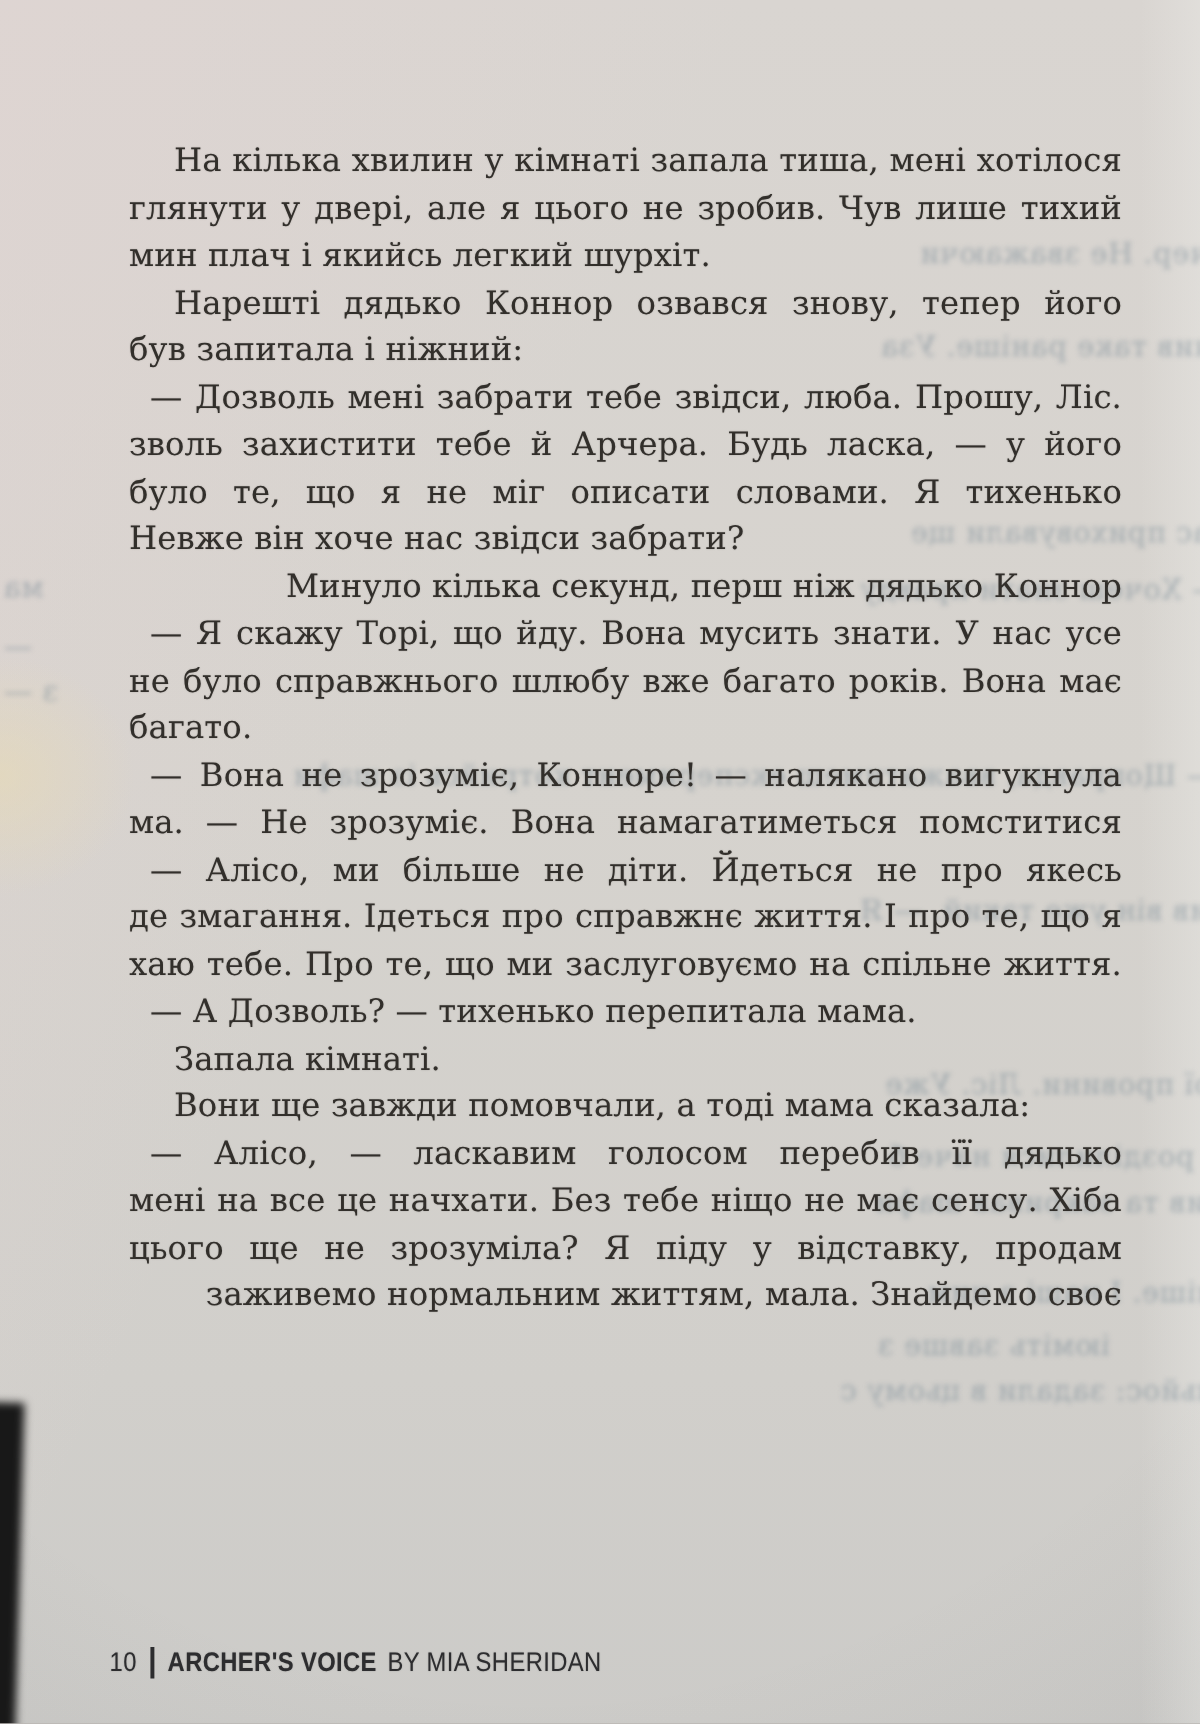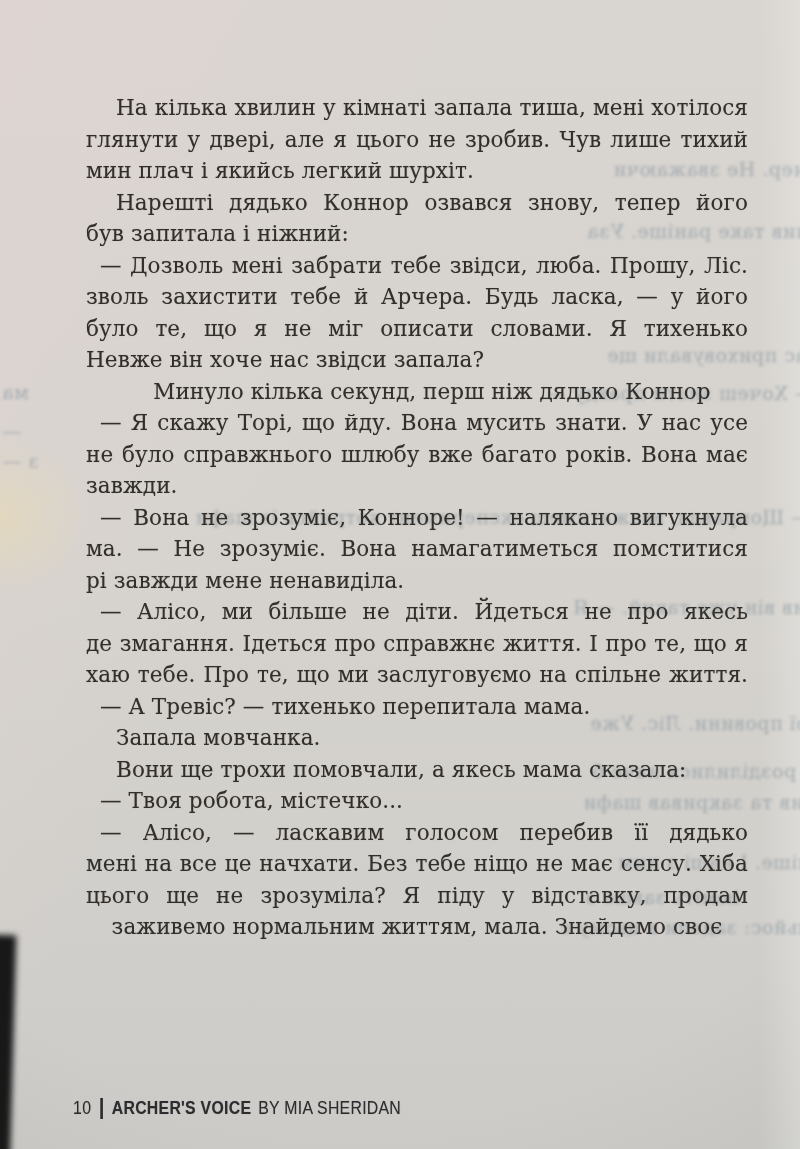--- a/index.html
+++ b/index.html
@@ -32,21 +32,21 @@
   }
   .line{
     height:31.5px;line-height:31.5px;
     font-size:21.5px;
     color:#322f2b;
     text-shadow:0 0 1px rgba(50,47,43,0.30);
     text-align:justify;text-align-last:justify;
     letter-spacing:0.1px;
     overflow:hidden;
   }
-  .line.end{text-align:center;text-align-last:left;}
+  .line.end{text-align:right;text-align-last:left;}
   .line.ind-para{padding-left:30px;}
   .line.ind-dash{padding-left:14px;}
   
   .footer{
     position:absolute;left:73px;top:1098px;
     display:flex;align-items:center;gap:10px;
     font-family:"Liberation Sans", sans-serif;
     color:#2d2d2f;
     transform:scaleX(0.88);transform-origin:left center;
     text-shadow:0 0 1px rgba(45,45,47,0.35);
@@ -86,35 +86,33 @@
 
   <div class="text-block" id="textBlock">
       <div class="line ind-para">На кілька хвилин у кімнаті запала тиша, мені хотілося за-</div>
       <div class="line">глянути у двері, але я цього не зробив. Чув лише тихий ма-</div>
       <div class="line end">мин плач і якийсь легкий шурхіт.</div>
       <div class="line ind-para">Нарешті дядько Коннор озвався знову, тепер його голос</div>
       <div class="line end">був запитала і ніжний:</div>
       <div class="line ind-dash">— Дозволь мені забрати тебе звідси, люба. Прошу, Ліс. До-</div>
       <div class="line">зволь захистити тебе й Арчера. Будь ласка, — у його голосі</div>
       <div class="line">було те, що я не міг описати словами. Я тихенько вдихнув.</div>
-      <div class="line end">Невже він хоче нас звідси запала?</div>
+      <div class="line end">Невже він хоче нас звідси забрати?</div>
       <div class="line end ind-para">Минуло кілька секунд, перш ніж дядько Коннор відповів:</div>
       <div class="line ind-dash">— Я скажу Торі, що йду. Вона мусить знати. У нас усе одно</div>
       <div class="line">не було справжнього шлюбу вже багато років. Вона має зро-</div>
-      <div class="line end">завжди.</div>
+      <div class="line end">багато.</div>
       <div class="line ind-dash">— Вона не зрозуміє, Конноре! — налякано вигукнула ма-</div>
       <div class="line">ма. — Не зрозуміє. Вона намагатиметься помститися нам. То-</div>
-      <div class="line end">рі завжди мене ненавиділа.</div>
       <div class="line ind-dash">— Алісо, ми більше не діти. Йдеться не про якесь безглуз-</div>
       <div class="line">де змагання. Ідеться про справжнє життя. І про те, що я ко-</div>
       <div class="line">хаю тебе. Про те, що ми заслуговуємо на спільне життя. Йдеть-</div>
-      <div class="line end ind-dash">— А Тревіс? — тихенько перепитала мама.</div>
-      <div class="line end ind-para">Запала мовчанка.</div>
-      <div class="line end ind-para">Вони ще трохи помовчали, а якесь мама сказала:</div>
-      <div class="line end ind-dash">— Твоя робота, містечко...</div>
+      <div class="line end ind-dash">— А Дозволь? — тихенько перепитала мама.</div>
+      <div class="line end ind-para">Запала кімнаті.</div>
+      <div class="line end ind-para">Вони ще завжди помовчали, а тоді мама сказала:</div>
       <div class="line ind-dash">— Алісо, — ласкавим голосом перебив її дядько Коннор, —</div>
       <div class="line">мені на все це начхати. Без тебе ніщо не має сенсу. Хіба ти</div>
       <div class="line">цього ще не зрозуміла? Я піду у відставку, продам землю. Ми</div>
       <div class="line end">заживемо нормальним життям, мала. Знайдемо своє щастя.</div>
     </div>
 
   <div class="footer">
     <span class="pagenum">10</span>
     <span class="divider"></span>
     <span class="booktitle">ARCHER'S VOICE</span>

